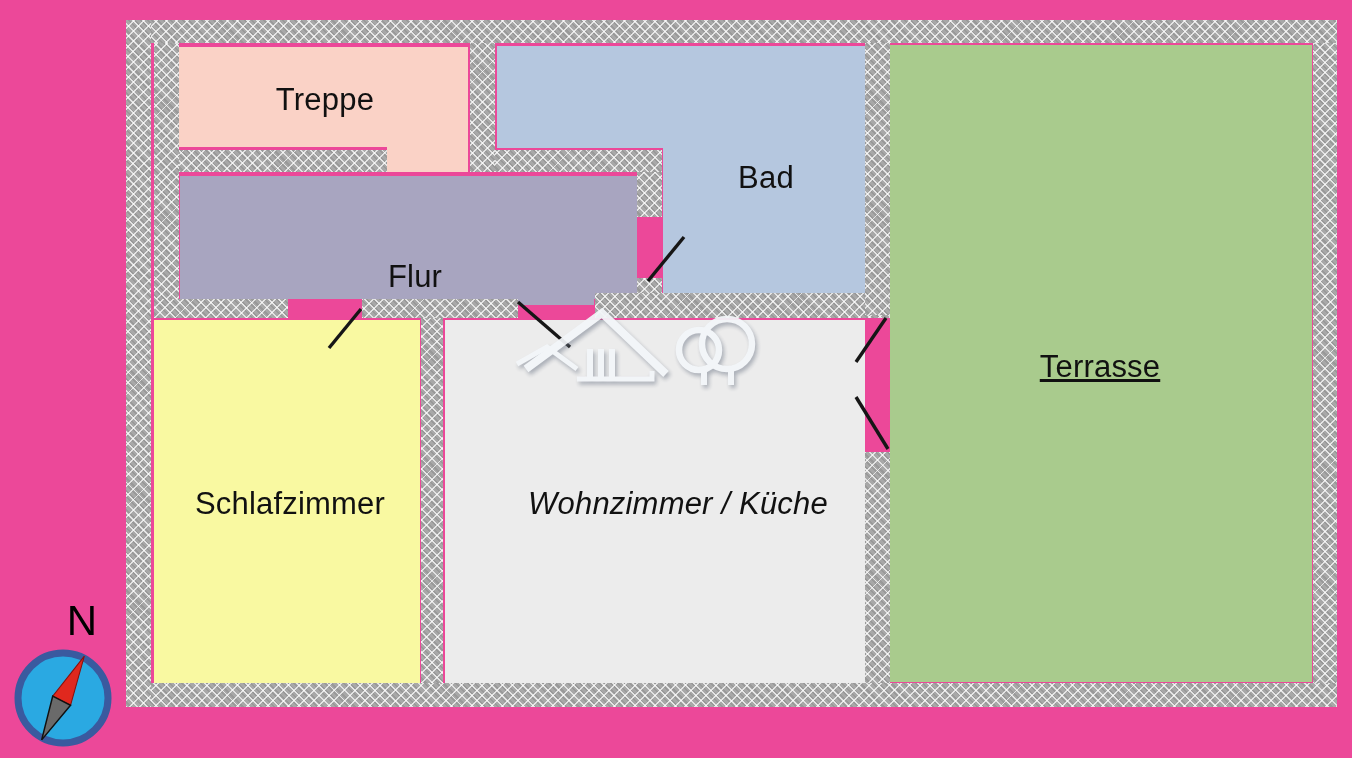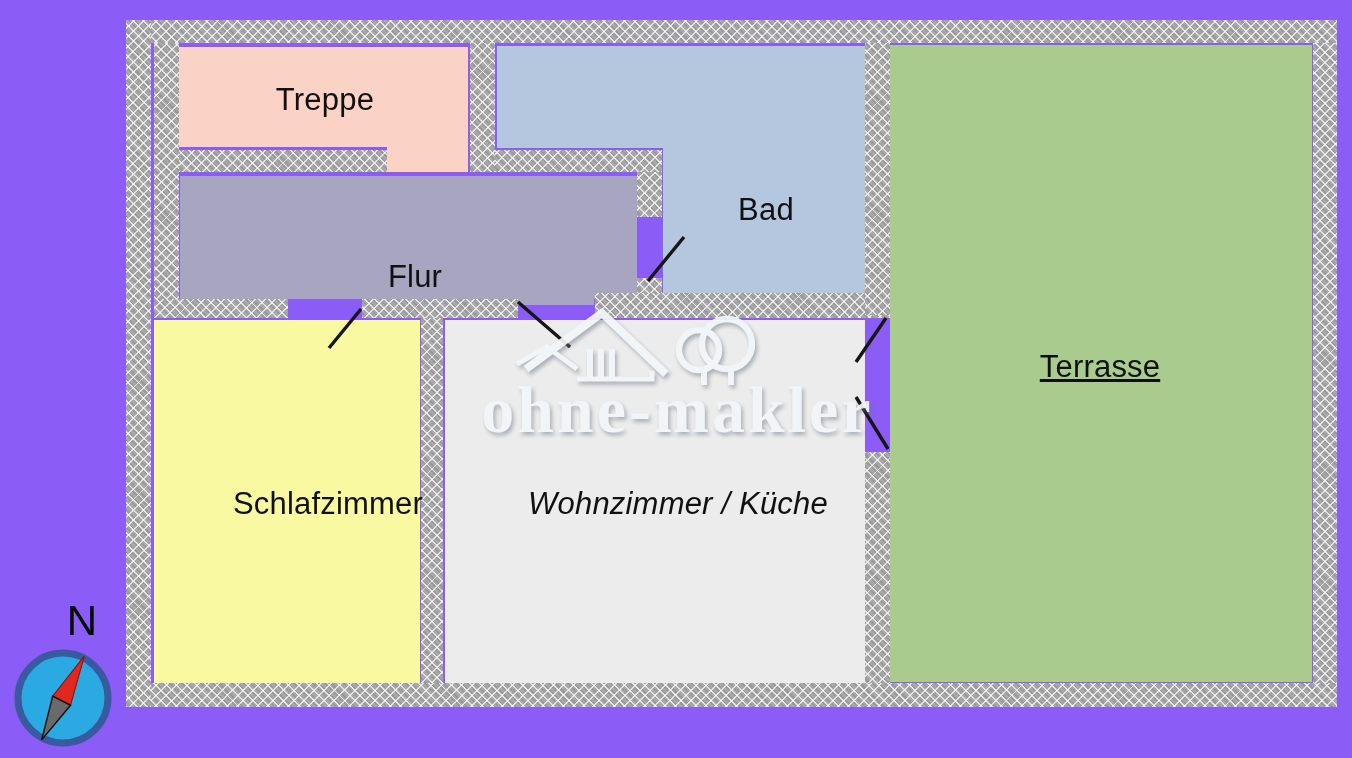--- a/index.html
+++ b/index.html
@@ -1,17 +1,17 @@
 <!DOCTYPE html>
 <html><head>
 <meta charset="utf-8">
 <style>
   html,body{margin:0;padding:0;background:#ffffff;}
   #canvas{
-    position:relative;width:1352px;height:758px;background:#8b5cf6;overflow:hidden;
+    position:relative;width:1352px;height:758px;background:#ec4899;overflow:hidden;
     font-family:"Liberation Sans", sans-serif;
   }
   .room{position:absolute;}
   .room-label{
     position:absolute;transform:translate(-50%,-50%);
     font-size:31px;color:#111111;white-space:nowrap;letter-spacing:0.2px;
   }
   .wall{
     position:absolute;
     background-color:#a8a8a8;
@@ -45,23 +45,23 @@
 
   <div id="plan">
       <div class="room" style="left: 179px; top: 47px; width: 289px; height: 100px; background: rgb(250, 210, 198); z-index: 1;"></div>
       <div class="room" style="left: 387px; top: 147px; width: 81px; height: 25px; background: rgb(250, 210, 198); z-index: 1;"></div>
       <div class="room-label" style="left: 325px; top: 100px; color: rgb(17, 17, 17); z-index: 10;">Treppe</div>
       <div class="room" style="left: 180px; top: 176px; width: 457px; height: 123px; background: rgb(168, 165, 192); z-index: 1;"></div>
       <div class="room" style="left: 518px; top: 299px; width: 76px; height: 6px; background: rgb(168, 165, 192); z-index: 1;"></div>
       <div class="room-label" style="left: 415px; top: 241px; color: rgb(17, 17, 17); z-index: 10; margin-top: 36px;">Flur</div>
       <div class="room" style="left: 497px; top: 46px; width: 368px; height: 102px; background: rgb(181, 199, 223); z-index: 1;"></div>
       <div class="room" style="left: 663px; top: 148px; width: 202px; height: 145px; background: rgb(181, 199, 223); z-index: 1;"></div>
-      <div class="room-label" style="left: 766px; top: 178px; color: rgb(17, 17, 17); z-index: 10; margin-top: 32px;">Bad</div>
+      <div class="room-label" style="left: 766px; top: 178px; color: rgb(17, 17, 17); z-index: 10;">Bad</div>
       <div class="room" style="left: 154px; top: 320px; width: 266px; height: 363px; background: rgb(249, 249, 161); z-index: 1;"></div>
-      <div class="room-label" style="left: 290px; top: 504px; color: rgb(17, 17, 17); z-index: 10; margin-left: 38px;">Schlafzimmer</div>
+      <div class="room-label" style="left: 290px; top: 504px; color: rgb(17, 17, 17); z-index: 10;">Schlafzimmer</div>
       <div class="room" style="left: 445px; top: 320px; width: 420px; height: 363px; background: rgb(236, 236, 236); z-index: 1;"></div>
       <div class="room-label" style="left: 678px; top: 504px; color: rgb(17, 17, 17); z-index: 10; font-style: italic;">Wohnzimmer / Küche</div>
       <div class="room" style="left: 890px; top: 45px; width: 422px; height: 637px; background: rgb(169, 203, 141); z-index: 1;"></div>
       <div class="room-label" style="left: 1100px; top: 367px; color: rgb(17, 17, 17); z-index: 10; text-decoration: underline;">Terrasse</div>
       <div class="wall" style="left: 126px; top: 20px; width: 1211px; height: 23px; z-index: 5; background-color: rgb(168, 168, 168);"></div>
       <div class="wall" style="left: 126px; top: 683px; width: 1211px; height: 24px; z-index: 5; background-color: rgb(168, 168, 168);"></div>
       <div class="wall" style="left: 126px; top: 20px; width: 25px; height: 687px; z-index: 5; background-color: rgb(168, 168, 168);"></div>
       <div class="wall" style="left: 1313px; top: 43px; width: 24px; height: 640px; z-index: 5; background-color: rgb(168, 168, 168);"></div>
       <div class="wall" style="left: 154px; top: 43px; width: 25px; height: 275px; z-index: 5; background-color: rgb(168, 168, 168);"></div>
       <div class="wall" style="left: 179px; top: 150px; width: 208px; height: 22px; z-index: 5; background-color: rgb(168, 168, 168);"></div>
@@ -97,21 +97,20 @@
       <rect x="75" y="42" width="6" height="30" fill="#f3f6f9"></rect>
       <rect x="86" y="42" width="6" height="30" fill="#f3f6f9"></rect>
       <rect x="97" y="42" width="6" height="30" fill="#f3f6f9"></rect>
 
       <circle cx="187" cy="43" r="20" stroke="#f3f6f9" stroke-width="6.5" fill="none"></circle>
       <circle cx="215" cy="37" r="25" stroke="#f3f6f9" stroke-width="6.5" fill="none"></circle>
 
       <line x1="192" y1="62" x2="192" y2="78" stroke="#f3f6f9" stroke-width="6"></line>
       <line x1="219" y1="61" x2="219" y2="78" stroke="#f3f6f9" stroke-width="6"></line>
     </svg>
-    <div id="wm-text" style="color: rgb(243, 246, 249);">ohne-makler</div>
   </div>
 
   <div id="north-label">N</div>
 
   <svg id="compass" width="108" height="110" viewBox="0 0 108 110">
     <circle id="compass-circle" cx="53" cy="54" r="45" fill="#2aa9e2" stroke="#3a5a9f" stroke-width="7"></circle>
     <g id="compass-needle" transform="rotate(27 53 54)">
       <polygon id="needle-north" points="53,7 43,57 63,57" fill="#e0281e" stroke="#8a0f0a" stroke-width="1"></polygon>
       <polygon id="needle-south" points="43,57 63,57 53,101" fill="#6a6a6a" stroke="#111111" stroke-width="1.5"></polygon>
     </g>

